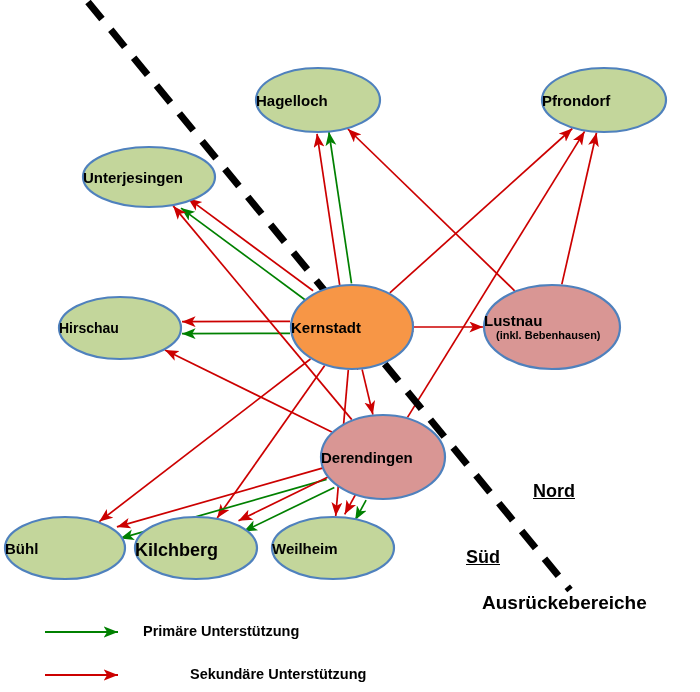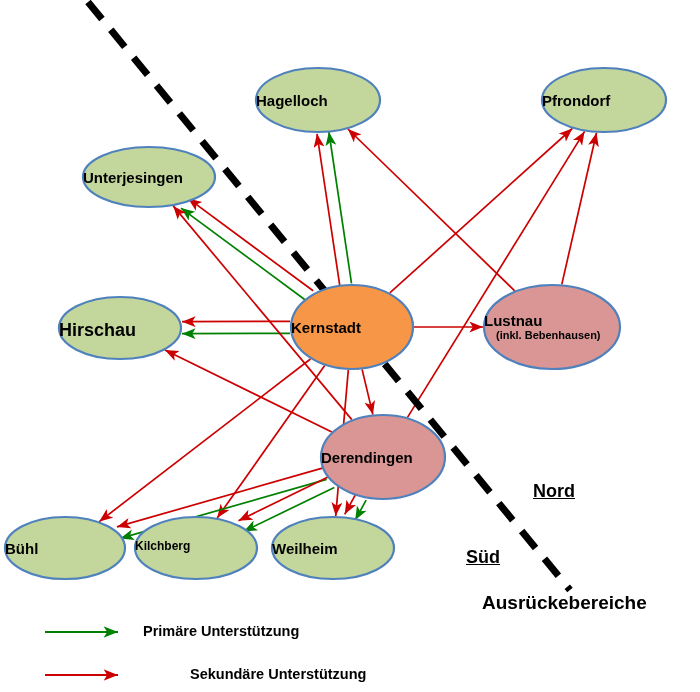--- a/index.html
+++ b/index.html
@@ -119,26 +119,26 @@
     <g id="legend-layer">
         <line x1="45" y1="632" x2="118" y2="632" stroke="#008000" stroke-width="1.8" marker-end="url(#arrow-green)"></line>
         <line x1="45" y1="675" x2="118" y2="675" stroke="#cc0000" stroke-width="1.8" marker-end="url(#arrow-red)"></line>
       </g>
   </svg>
 
   <div id="node-labels">
       <div class="node-label" style="left: 256px; width: 124px; font-size: 15px; top: 91.5px;"><span>Hagelloch</span></div>
       <div class="node-label" style="left: 542px; width: 107px; font-size: 15px; top: 91.5px;"><span>Pfrondorf</span></div>
       <div class="node-label" style="left: 83px; width: 132px; font-size: 15px; top: 168.5px;"><span>Unterjesingen</span></div>
-      <div class="node-label" style="left: 59px; width: 122px; font-size: 18px; top: 319.5px;"><span>Hirschau</span></div>
+      <div class="node-label" style="left: 59px; width: 122px; font-size: 14px; top: 319.5px;"><span>Hirschau</span></div>
       <div class="node-label" style="left: 291px; width: 122px; font-size: 15px; top: 318.5px;"><span>Kernstadt</span></div>
       <div class="node-label" style="left: 484px; width: 136px; font-size: 15px; top: 312px;"><span>Lustnau</span><span class="node-sub">(inkl. Bebenhausen)</span></div>
       <div class="node-label" style="left: 321px; width: 124px; font-size: 15px; top: 448.5px;"><span>Derendingen</span></div>
       <div class="node-label" style="left: 5px; width: 120px; font-size: 15px; top: 539.5px;"><span>Bühl</span></div>
-      <div class="node-label" style="left: 135px; width: 122px; font-size: 12px; top: 539.5px;"><span>Kilchberg</span></div>
+      <div class="node-label" style="left: 135px; width: 122px; font-size: 18px; top: 539.5px;"><span>Kilchberg</span></div>
       <div class="node-label" style="left: 272px; width: 122px; font-size: 15px; top: 539.5px;"><span>Weilheim</span></div>
     </div>
   <div id="free-labels">
       <div class="free-label underline" style="left: 533px; top: 481px; font-size: 18px;">Nord</div>
       <div class="free-label underline" style="left: 466px; top: 547px; font-size: 18px;">Süd</div>
       <div class="free-label" style="left: 482px; top: 592px; font-size: 19px;">Ausrückebereiche</div>
     </div>
   <div id="legend-labels">
       <div class="legend-label" style="left: 143px; top: 623px;">Primäre Unterstützung</div>
       <div class="legend-label" style="left: 143px; top: 666px; margin-left: 47px;">Sekundäre Unterstützung</div>

